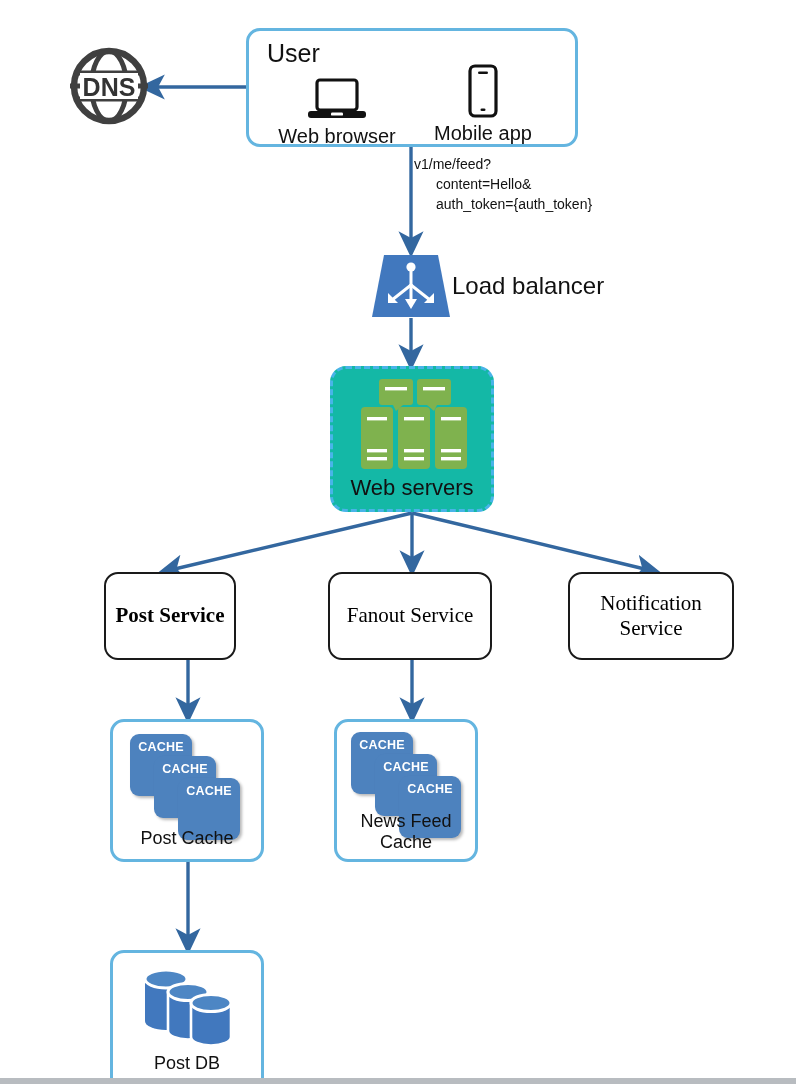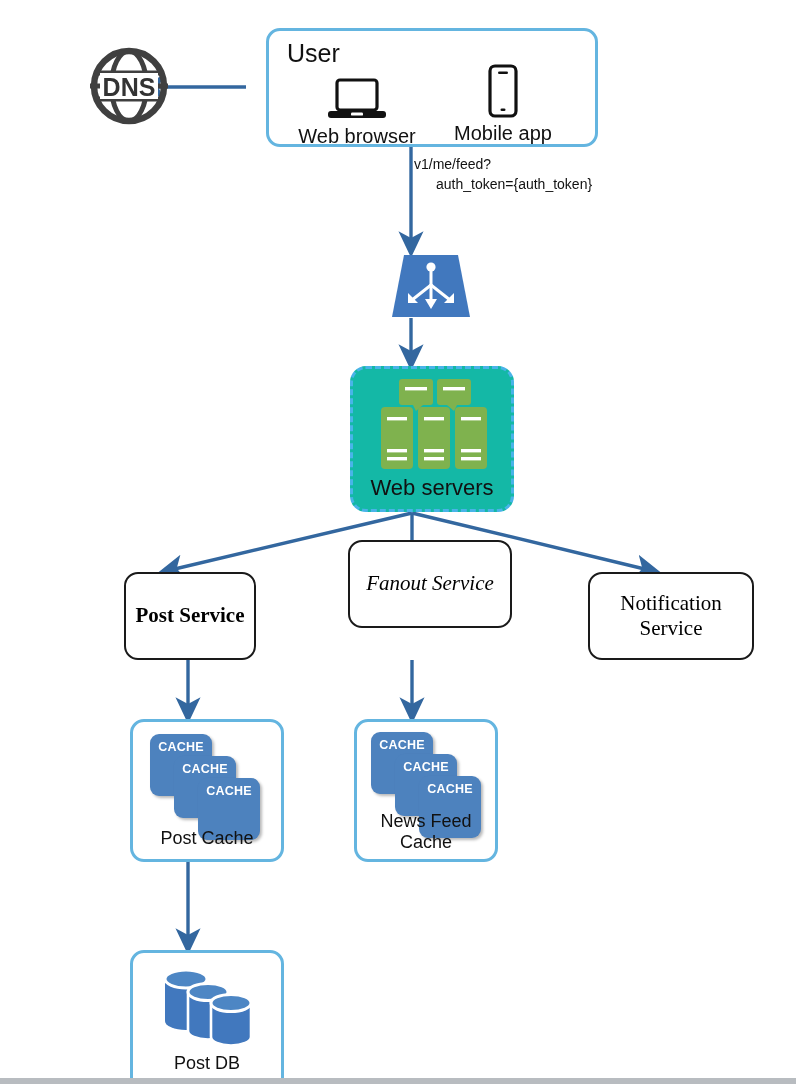--- a/index.html
+++ b/index.html
@@ -22,21 +22,20 @@
     position: absolute;
     left: 0;
     top: 0;
     width: 796px;
     height: 1084px;
     pointer-events: none;
   }
   .node {
     position: absolute;
     box-sizing: border-box;
-    margin-left: 20px;
   }
 
   
   .box-blue {
     border: 3px solid #64b5e0;
     border-radius: 14px;
     background: #ffffff;
   }
   .box-black {
     border: 2px solid #1a1a1a;
@@ -222,36 +221,37 @@
     <div class="device" style="left:164px; top:33px;">
       <svg width="36" height="54" viewBox="0 0 36 54" style="display:block;margin:0 auto;">
         <rect x="5" y="2" width="26" height="50" rx="5" fill="#ffffff" stroke="#111111" stroke-width="3.2"></rect>
         <rect x="13" y="7.5" width="10" height="2.6" rx="1.3" fill="#111111"></rect>
         <rect x="15.5" y="44.5" width="5" height="2.6" rx="1.3" fill="#111111"></rect>
       </svg>
       <span class="cap">Mobile app</span>
     </div>
   </div>
 
-  <div id="api-text"><span>v1/me/feed?</span><span class="ind">auth_token={auth_token}</span></div>
+  <div id="api-text"><span>v1/me/feed?</span><span class="ind">content=Hello&amp;</span><span class="ind">auth_token={auth_token}</span></div>
 
   <div class="node" style="left:372px; top:255px; width:78px; height:64px;">
     <svg width="78" height="64" viewBox="0 0 78 64">
       <path d="M 12 0 L 66 0 L 78 62 L 0 62 Z" fill="#4178be"></path>
       <g stroke="#ffffff" stroke-width="3" fill="none" stroke-linecap="round">
         <circle cx="39" cy="12" r="4.6" fill="#ffffff" stroke="none"></circle>
         <line x1="39" y1="15" x2="39" y2="50"></line>
         <line x1="39" y1="30" x2="20" y2="45"></line>
         <line x1="39" y1="30" x2="58" y2="45"></line>
       </g>
       <path d="M 16 38 L 16 48 L 26 48 Z" fill="#ffffff"></path>
       <path d="M 62 38 L 62 48 L 52 48 Z" fill="#ffffff"></path>
       <path d="M 33 44 L 45 44 L 39 54 Z" fill="#ffffff"></path>
     </svg>
   </div>
+  <div id="lb-caption">Load balancer</div>
 
   <div class="node box-dashed" style="left:330px; top:366px; width:164px; height:146px;">
     <svg width="116" height="100" viewBox="0 0 116 100" style="position:absolute; left:24px; top:8px;">
 
       <rect x="22" y="2" width="34" height="26" rx="3" fill="#7fb24e"></rect>
       <rect x="28" y="10" width="22" height="3.4" fill="#ffffff"></rect>
       <path d="M 36 28 L 46 28 L 39 34 Z" fill="#7fb24e"></path>
       <rect x="60" y="2" width="34" height="26" rx="3" fill="#7fb24e"></rect>
       <rect x="66" y="10" width="22" height="3.4" fill="#ffffff"></rect>
       <path d="M 70 28 L 80 28 L 77 34 Z" fill="#7fb24e"></path>
@@ -271,21 +271,21 @@
       <rect x="84" y="72" width="20" height="3.4" fill="#ffffff"></rect>
       <rect x="84" y="80" width="20" height="3.4" fill="#ffffff"></rect>
     </svg>
     <div id="webservers-caption" class="label-sans">Web servers</div>
   </div>
 
   <div class="node box-black" style="left:104px; top:572px; width:132px; height:88px;font-weight:bold;">
     <div class="svc-label label-serif">Post Service</div>
   </div>
 
-  <div class="node box-black" style="left:328px; top:540px; width:164px; height:88px;font-style:italic;">
+  <div class="node box-black" style="left:328px; top:572px; width:164px; height:88px;">
     <div class="svc-label label-serif">Fanout Service</div>
   </div>
 
   <div class="node box-black" style="left:568px; top:572px; width:166px; height:88px;">
     <div class="svc-label label-serif">
       <div>Notification</div>
       <div>Service</div>
     </div>
   </div>
 

